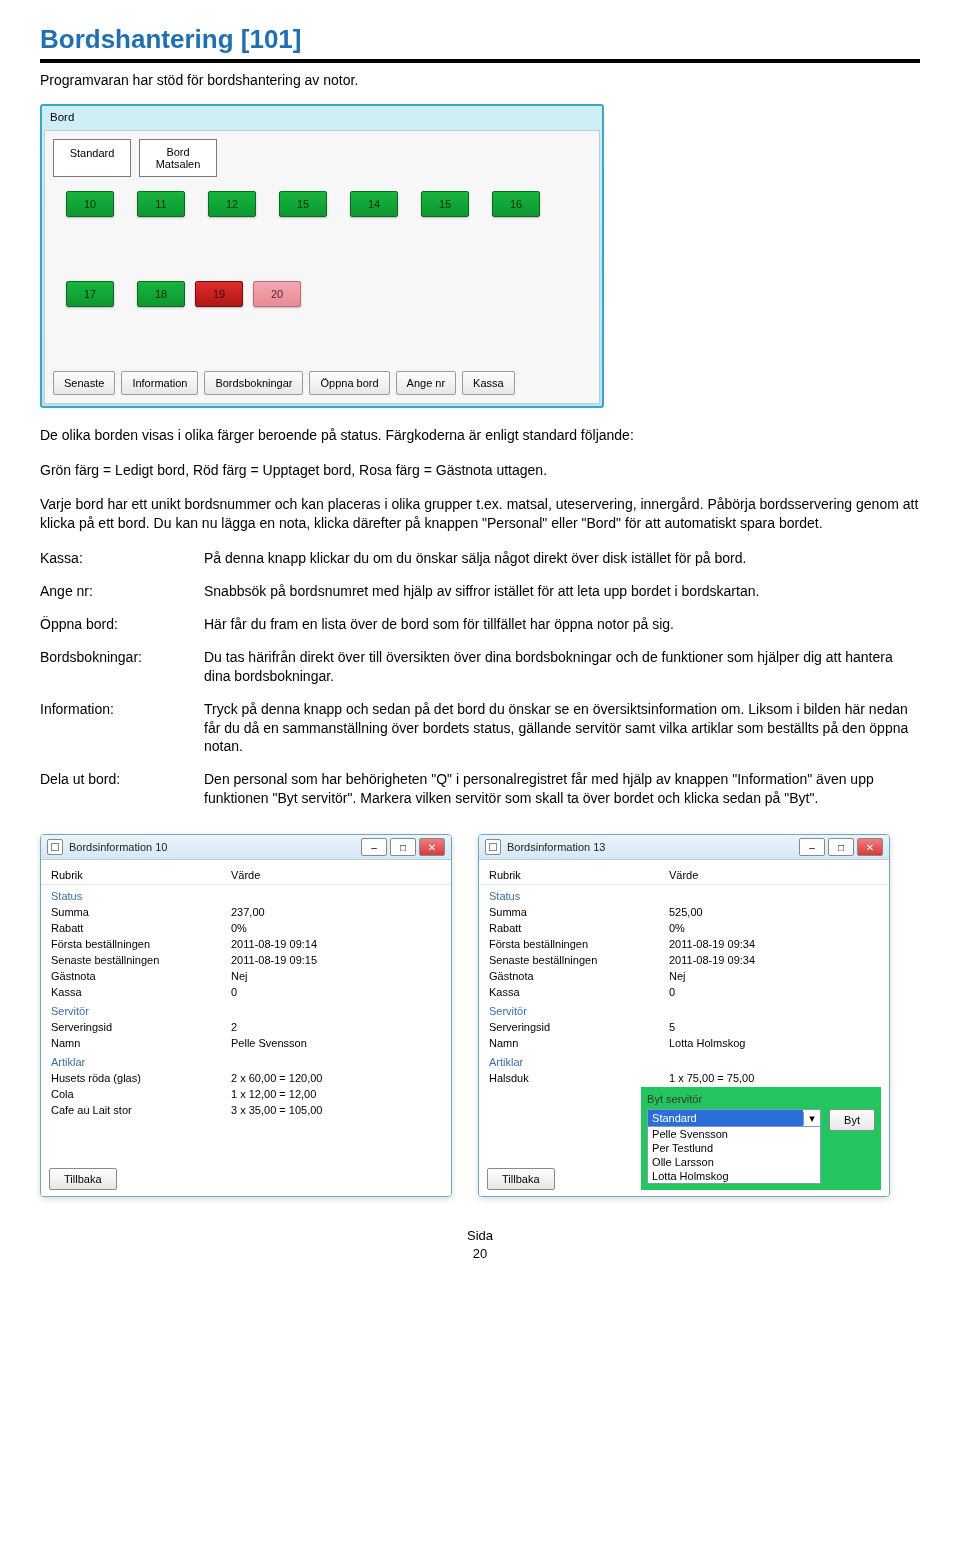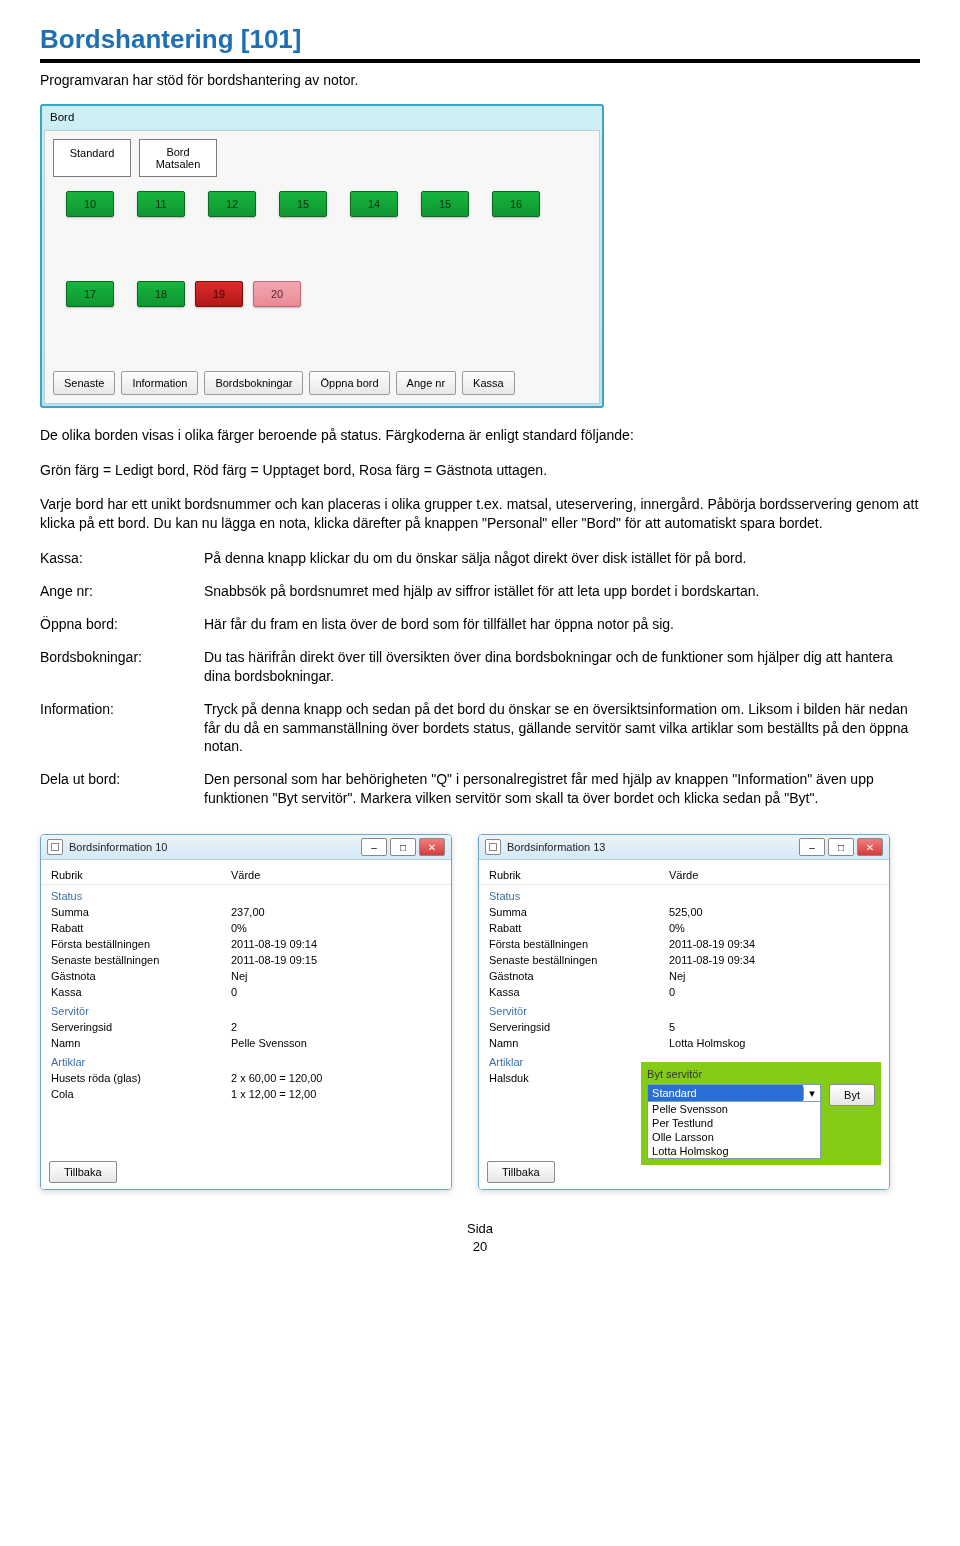--- a/index.html
+++ b/index.html
@@ -25,29 +25,29 @@
   .two-dialogs { display:flex; gap:26px; margin-top:26px; }
   .dlg { width:410px; border:1px solid #6fa7c0; border-radius:4px; overflow:hidden; font:11px Tahoma,sans-serif; box-shadow:0 2px 6px rgba(0,0,0,.15); }
   .dlg-titlebar { display:flex; align-items:center; background:linear-gradient(#eaf4fb,#d6e8f5); padding:3px 6px; border-bottom:1px solid #b4cfde; }
   .dlg-titlebar .icon { width:14px;height:14px;background:#fff;border:1px solid #888;margin-right:6px;border-radius:2px;position:relative;}
   .dlg-titlebar .icon:after{content:"";position:absolute;top:3px;left:3px;width:6px;height:6px;border:1px solid #888;}
   .dlg-titlebar .t { flex:1; font-size:11px; color:#222;}
   .winbtn { width:24px;height:16px;border:1px solid #888;border-radius:2px;margin-left:3px;display:flex;align-items:center;justify-content:center;font-size:10px;}
   .winbtn.min{background:#fff;}
   .winbtn.max{background:#fff;}
   .winbtn.close{background:linear-gradient(#f27d7d,#d43b3b);color:#fff;}
-  .dlg-body { background:#fff; padding:6px 0 23px 0; position:relative; min-height:300px; }
+  .dlg-body { background:#fff; padding:6px 0 30px 0; position:relative; min-height:300px; }
   .dlg table { width:100%; border-collapse:collapse; font-size:11px; }
   .dlg th { text-align:left; font-weight:normal; padding:3px 10px; background:#fff; border-bottom:1px solid #e6e6e6;}
   .dlg td { padding:2px 10px; }
   .dlg td.k { width:160px; }
   .dlg .sec td { color:#3b6fa6; padding-top:5px; padding-bottom:2px; }
   .dlg .footerbtn { position:absolute; bottom:6px; left:8px; }
   .dlg-btn { background:linear-gradient(#fefefe,#e7e7e7); border:1px solid #8a8a8a; border-radius:2px; padding:4px 14px; font:11px Tahoma,sans-serif; }
-  .bytbox { position:absolute; right:8px; bottom:24px; background:#84cc16; padding:6px 6px 6px 6px; }
+  .bytbox { position:absolute; right:8px; bottom:6px; background:#22c55e; padding:6px 6px 6px 6px; }
   .bytbox .lbl { font-size:11px; margin-bottom:4px; display:block; color:#333; }
   .combo { border:1px solid #7e9db9; width:172px; background:#fff; display:flex; align-items:center; }
   .combo .sel { background:#2a6fd6; color:#fff; padding:2px 4px; flex:1; }
   .combo .arrow { width:16px; text-align:center; border-left:1px solid #7e9db9; }
   .droplist { border:1px solid #7e9db9; border-top:none; width:172px; background:#fff; }
   .droplist div { padding:1px 4px; }
   .byt-row { display:flex; gap:8px; align-items:flex-start; }
   .page-foot { text-align:center; margin-top:30px; font-size:13px; }
 </style>
 </head>
@@ -166,20 +166,24 @@
             </tr>
         </tbody>
           <tbody id="artA">
             <tr>
               <td class="k">Husets röda (glas)</td>
               <td>2 x 60,00 = 120,00</td>
             </tr>
             <tr>
               <td class="k">Cola</td>
               <td>1 x 12,00 = 12,00</td>
+            </tr>
+            <tr>
+              <td class="k">Cafe au Lait stor</td>
+              <td>3 x 35,00 = 105,00</td>
             </tr>
           </tbody>
       </table>
       <div class="footerbtn"><button class="dlg-btn">Tillbaka</button></div>
     </div>
   </div>
 
   <div class="dlg">
     <div class="dlg-titlebar">
       <span class="icon"></span>

